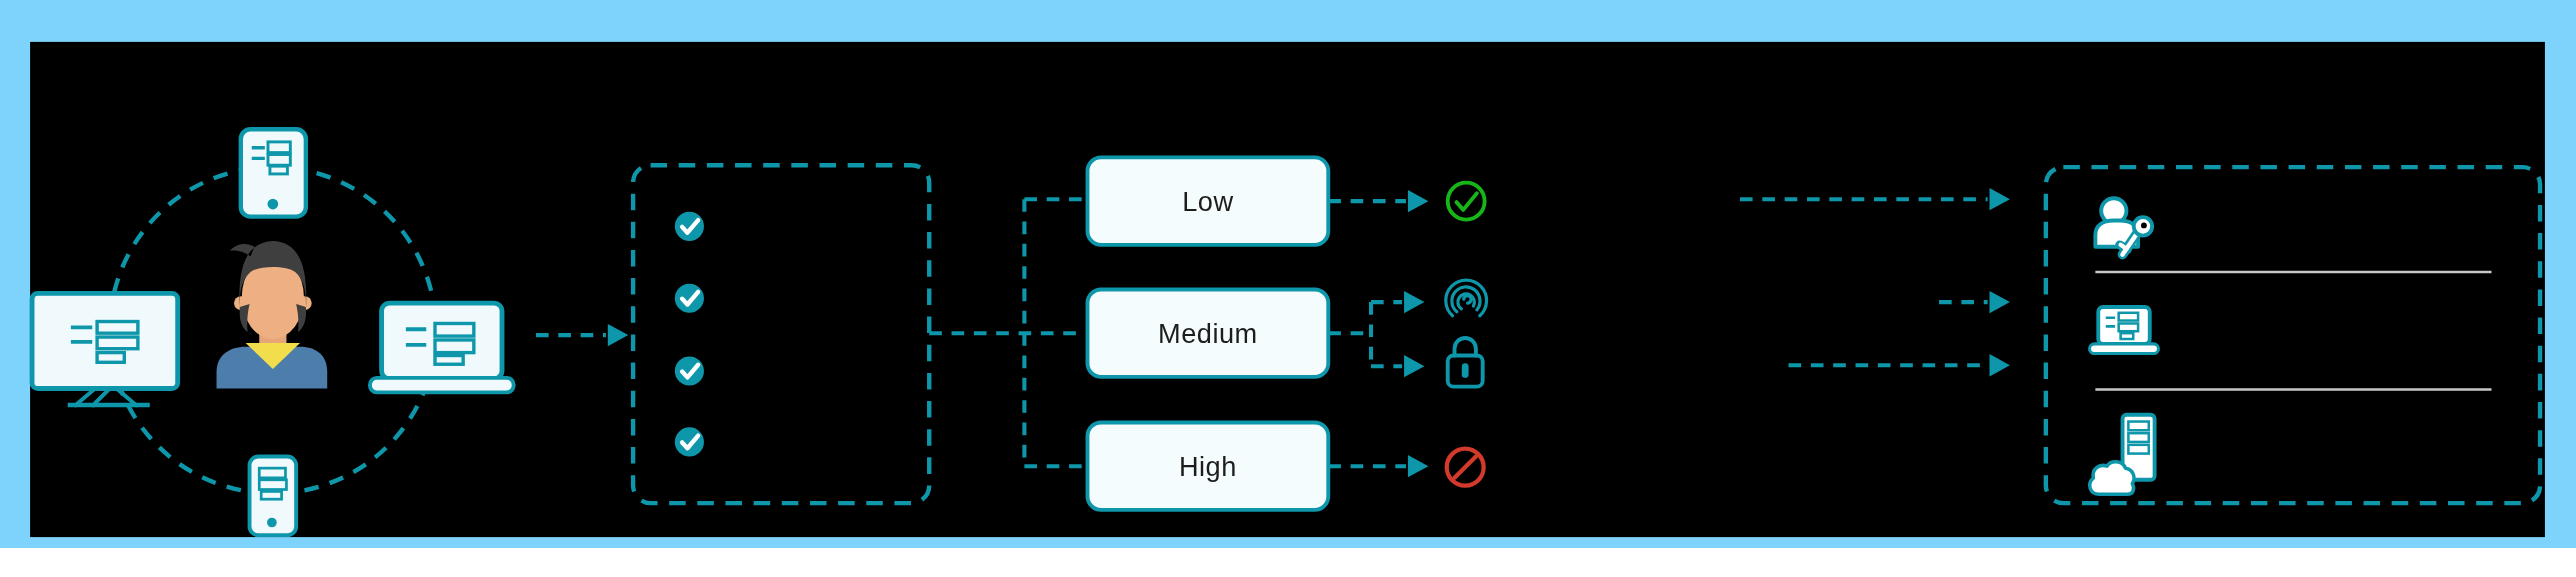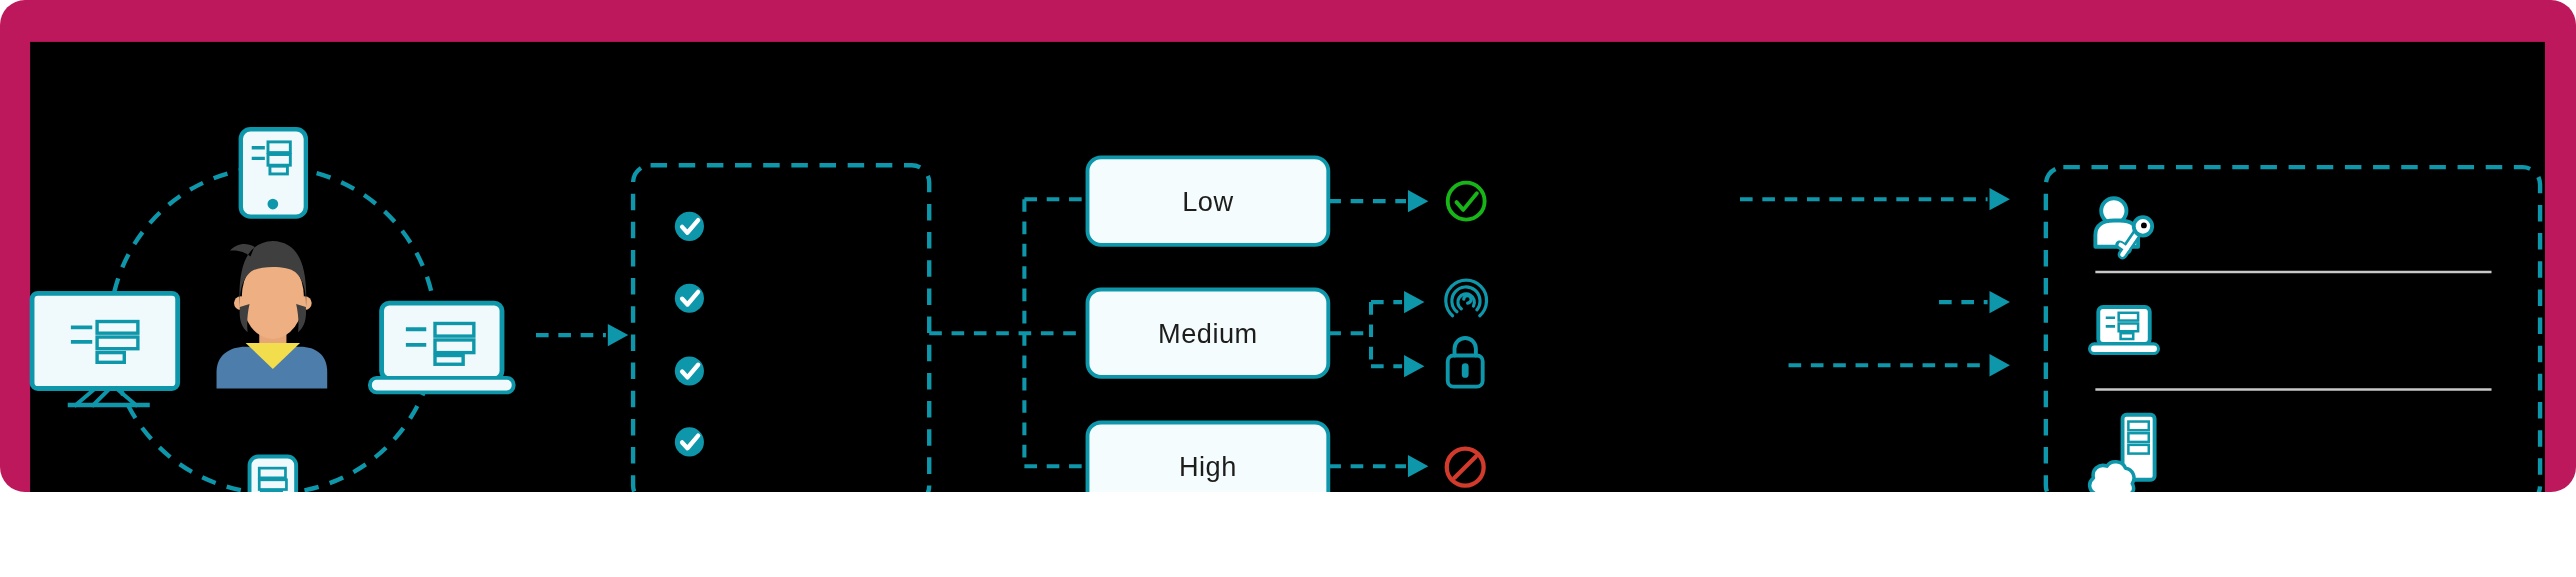--- a/index.html
+++ b/index.html
@@ -1,16 +1,16 @@
 <!DOCTYPE html>
 <html><head>
 <meta charset="utf-8">
 <style>
   html,body{margin:0;padding:0;background:#ffffff;}
-  .page{width:2576px;height:492px;background:#be185d;position:relative;border-radius:25px;}
+  .page{width:2576px;height:548px;background:#7dd3fc;position:relative;}
   svg{display:block;}
   .c-dash{stroke:#0e97aa;stroke-width:4.5;fill:none;stroke-dasharray:15 12;}
   .box-dash{stroke:#0e97aa;stroke-width:4.5;fill:none;stroke-dasharray:17 12;}
   .flow-dash{stroke:#0e97aa;stroke-width:4.2;fill:none;stroke-dasharray:13 10;}
   .arrowhead{fill:#0e97aa;stroke:none;}
   .device-fill{fill:#f0fafc;stroke:#0e97aa;stroke-linejoin:round;}
   .dev-detail{stroke:#0e97aa;fill:none;stroke-linecap:square;}
   .dev-dot{fill:#0e97aa;stroke:none;}
   .node-box{fill:#f4fcfe;stroke:#0e97aa;stroke-width:4;}
   .node-label{font-family:"Liberation Sans",sans-serif;font-size:28px;fill:#1d1d1b;letter-spacing:0.5px;text-anchor:middle;}

